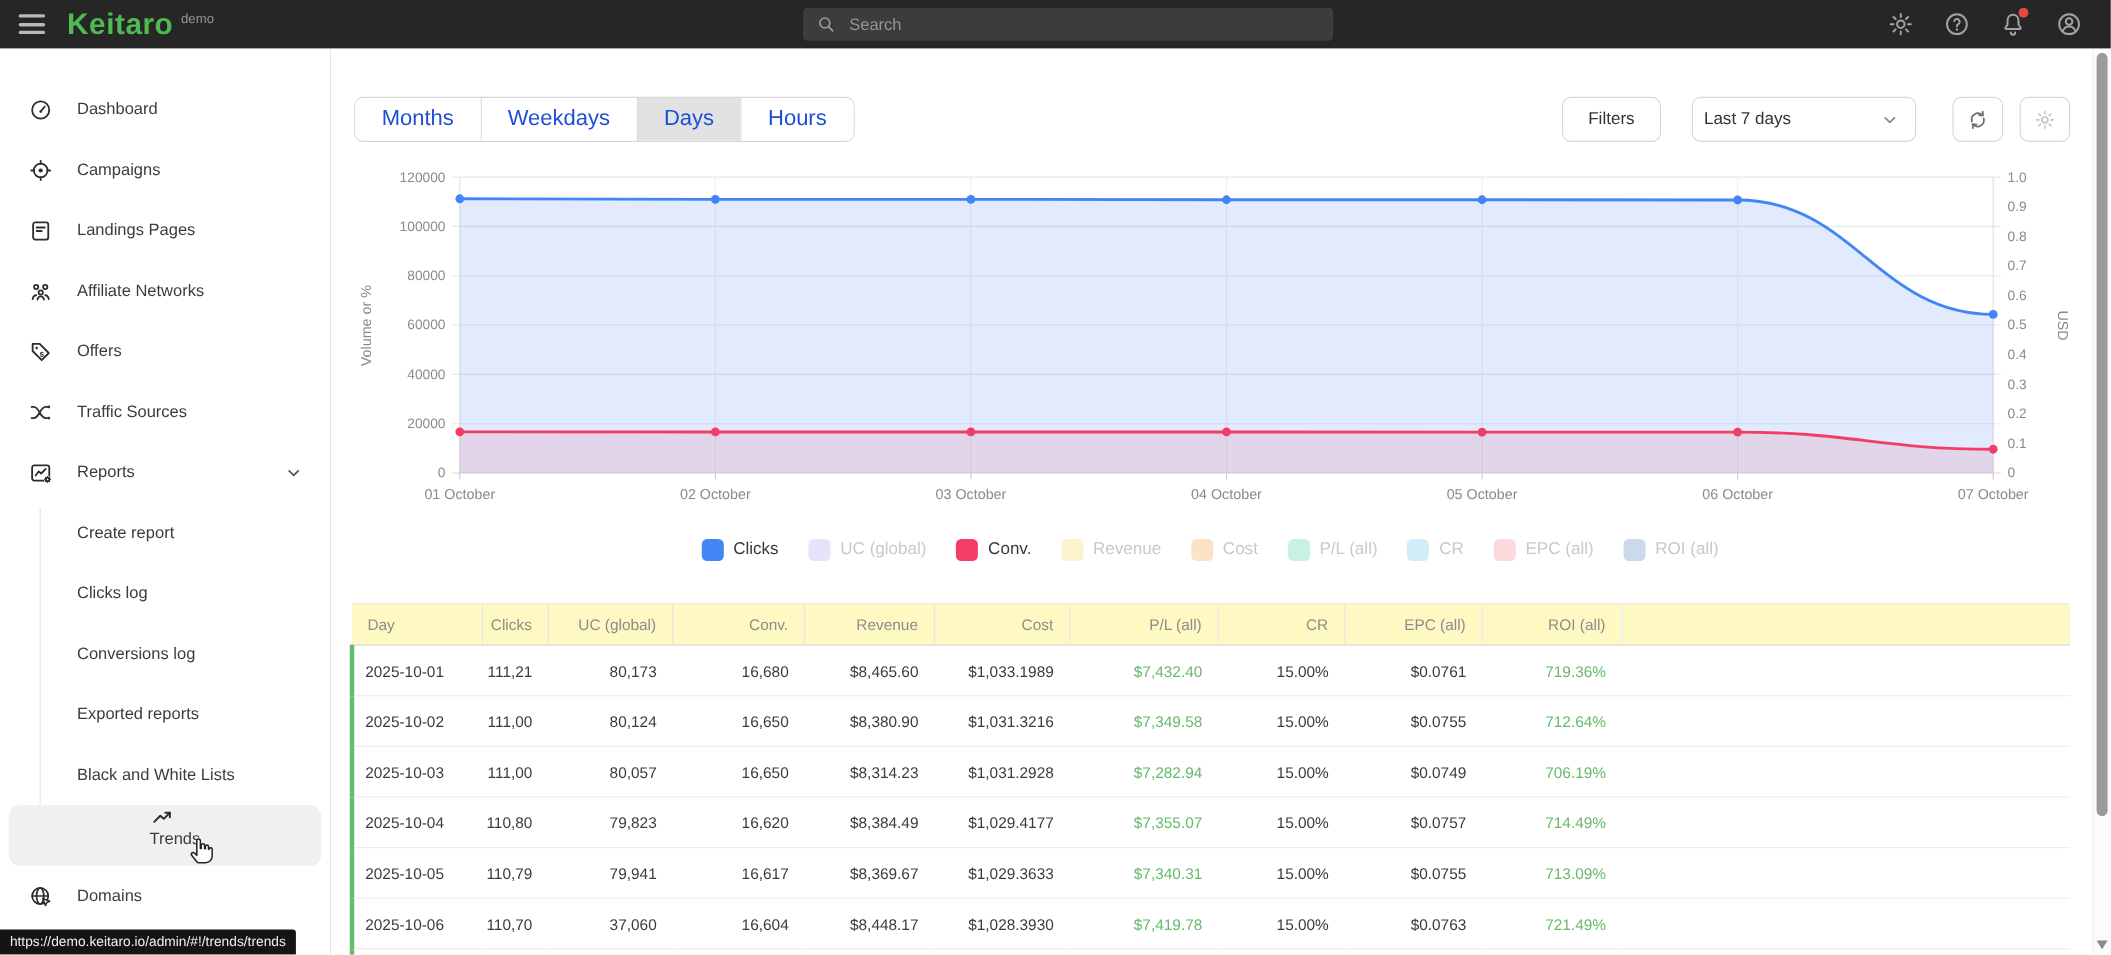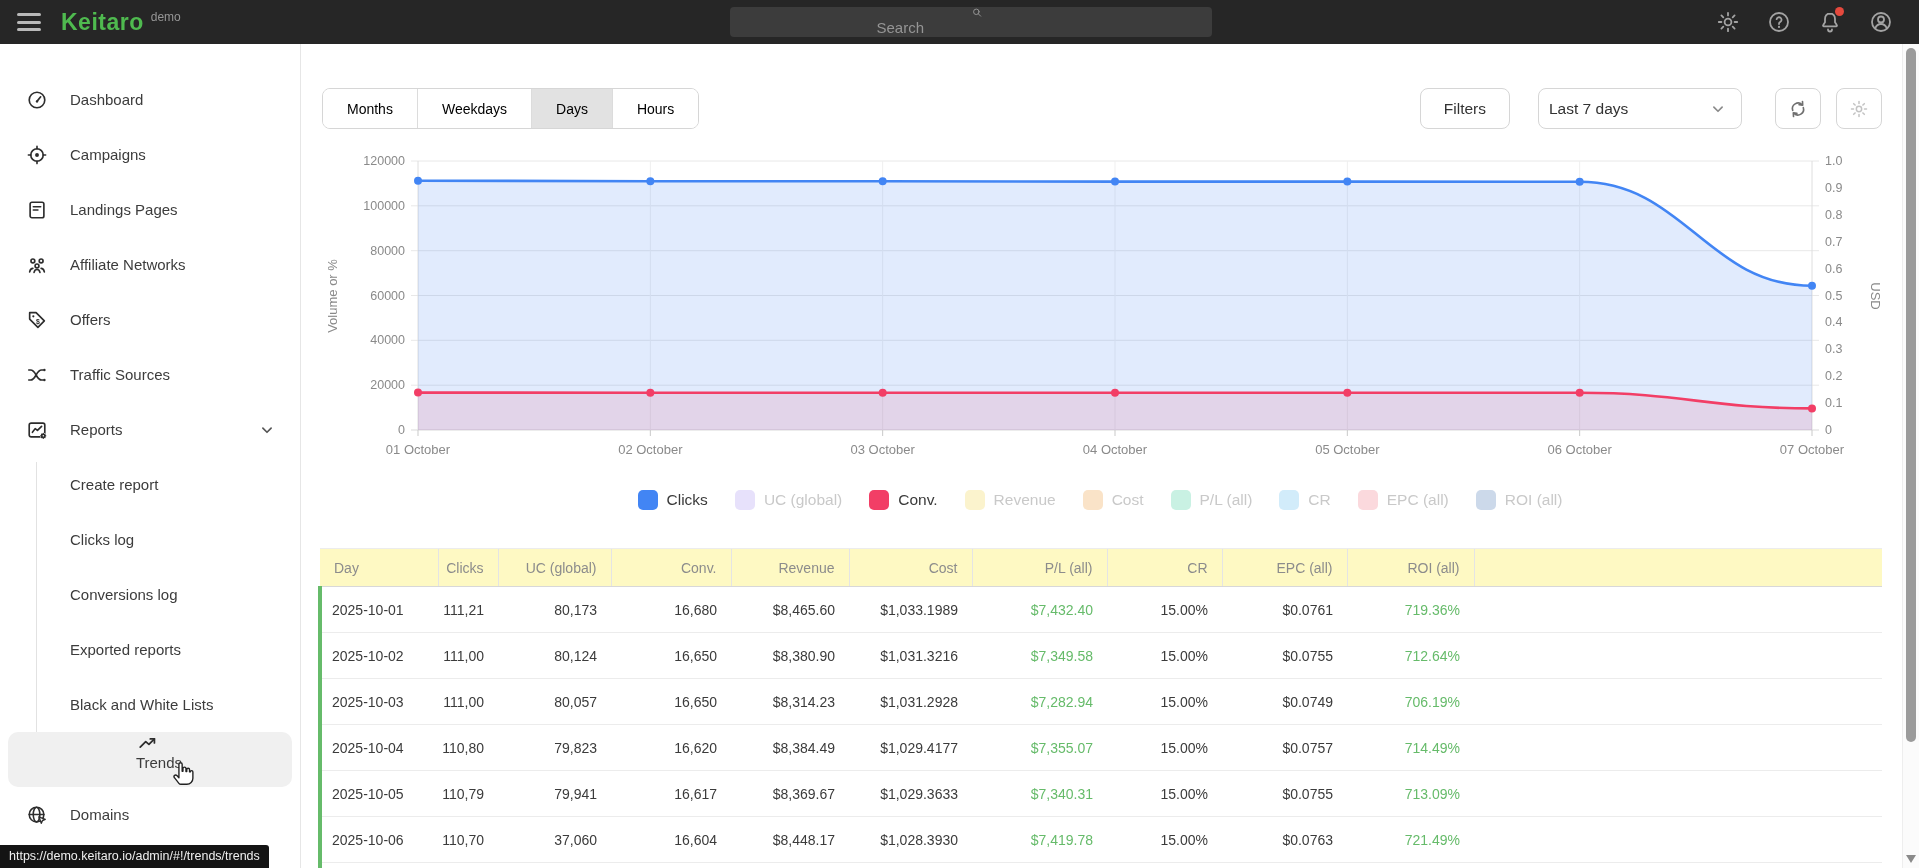--- a/index.html
+++ b/index.html
@@ -5,24 +5,24 @@
   html,body{margin:0;padding:0;background:#fff;}
   .app{position:relative;width:1919px;height:868px;overflow:hidden;background:#fff;
        font-family:"Liberation Sans","DejaVu Sans",sans-serif;color:#3a3a3a;}
 
   
   .topbar{position:absolute;left:0;top:0;width:1919px;height:44px;background:#262626;
           display:flex;align-items:center;z-index:30;}
   .hamburger{width:24px;height:18px;margin-left:17px;display:flex;flex-direction:column;
              justify-content:space-between;cursor:pointer;}
   .hamburger span{display:block;height:3px;border-radius:2px;background:#b9b9b9;}
-  .brand{margin-left:20px;font-size:23px;font-weight:800;letter-spacing:.5px;color:#4fba4f;}
+  .brand{margin-left:20px;font-size:27px;font-weight:800;letter-spacing:.5px;color:#4fba4f;}
   .brand-badge{margin-left:7px;margin-top:-10px;font-size:12px;color:#969696;}
   .search{position:absolute;left:730px;top:7px;width:482px;height:30px;background:#3c3c3c;
-          border-radius:4px;display:flex;align-items:center;flex-direction:column;}
+          border-radius:4px;display:flex;align-items:center;}
   .search svg{margin-left:12px;}
   .search input{flex:1;background:transparent;border:none;outline:none;color:#ddd;
                 font-size:15px;margin-left:10px;font-family:inherit;}
   .search input::placeholder{color:#959595;}
   .topbar-icons{position:absolute;right:26px;top:0;height:44px;display:flex;align-items:center;gap:27px;}
   .tb-icon{position:relative;width:24px;height:24px;color:#a3a3a3;cursor:pointer;}
   .tb-dot{position:absolute;right:-2px;top:-3px;width:9px;height:9px;border-radius:50%;background:#e5493d;}
 
   
   .sidebar{position:absolute;left:0;top:44px;width:300px;height:824px;background:#fff;
@@ -35,21 +35,21 @@
   .nav-item.sub{padding-left:70px;}
   .nav-item.active{background:#f0f0f0;border-radius:10px;margin:0 8px;padding-left:18px;flex-direction:column;}
   .nav-chevron{margin-left:auto;margin-right:24px;color:#555;width:18px;height:18px;}
   .submenu-line{position:absolute;left:36px;top:418px;width:1px;height:270px;background:#e2e2e2;}
 
   
   .main{position:absolute;left:301px;top:44px;width:1601px;height:824px;background:#fff;}
 
   .tabs{position:absolute;left:21px;top:44px;height:41px;display:flex;border:1px solid #d6d6d6;
         border-radius:8px;overflow:hidden;background:#fff;box-sizing:border-box;}
-  .tab{display:flex;align-items:center;padding:0 24px;font-size:14px;color:#000000;cursor:pointer;background:#fff;}
+  .tab{display:flex;align-items:center;padding:0 24px;font-size:20px;color:#1d4ed8;cursor:pointer;background:#fff;}
   .tab + .tab{border-left:1px solid #dcdcdc;}
   .tab.active{background:#e2e2e2;}
 
   .toolbar-right{position:absolute;right:20px;top:44px;height:41px;display:flex;align-items:center;gap:15px;}
   .btn{height:41px;box-sizing:border-box;border:1px solid #d6d6d6;border-radius:8px;background:#fff;
        display:flex;align-items:center;font-size:15.5px;color:#333;cursor:pointer;}
   .btn-filters{padding:0 23px;margin-right:13px;}
   .range-select{width:204px;justify-content:space-between;padding:0 14px 0 10px;margin-right:18px;}
   .icon-btn{width:46px;justify-content:center;color:#6f6f6f;}
   .icon-btn.dim{color:#c3c3c3;}

